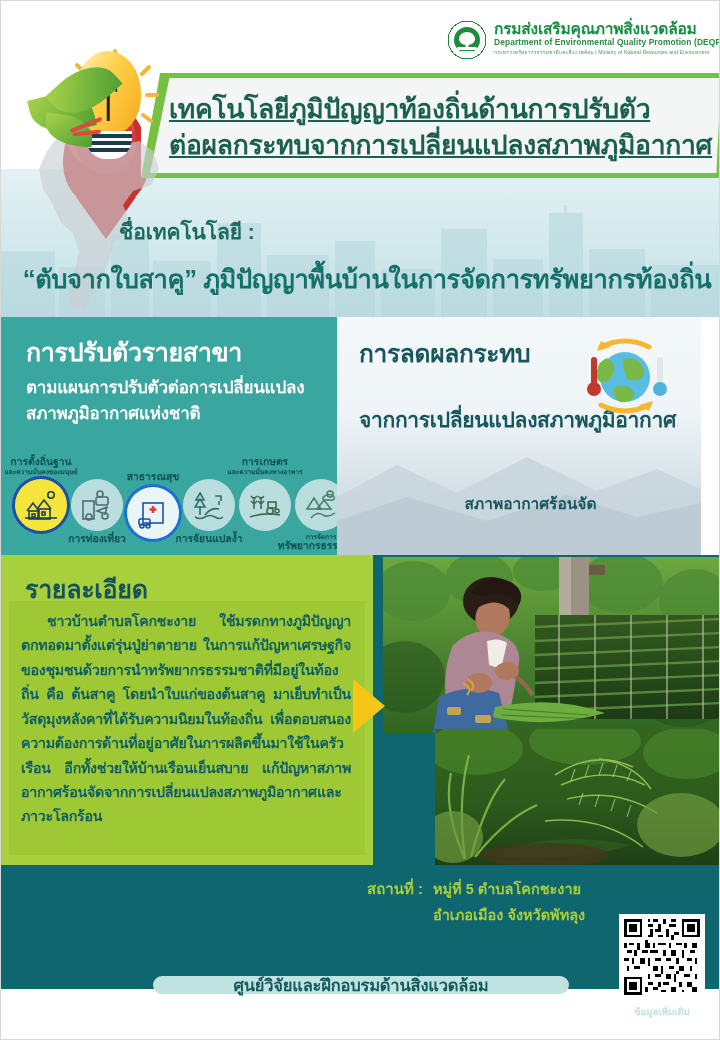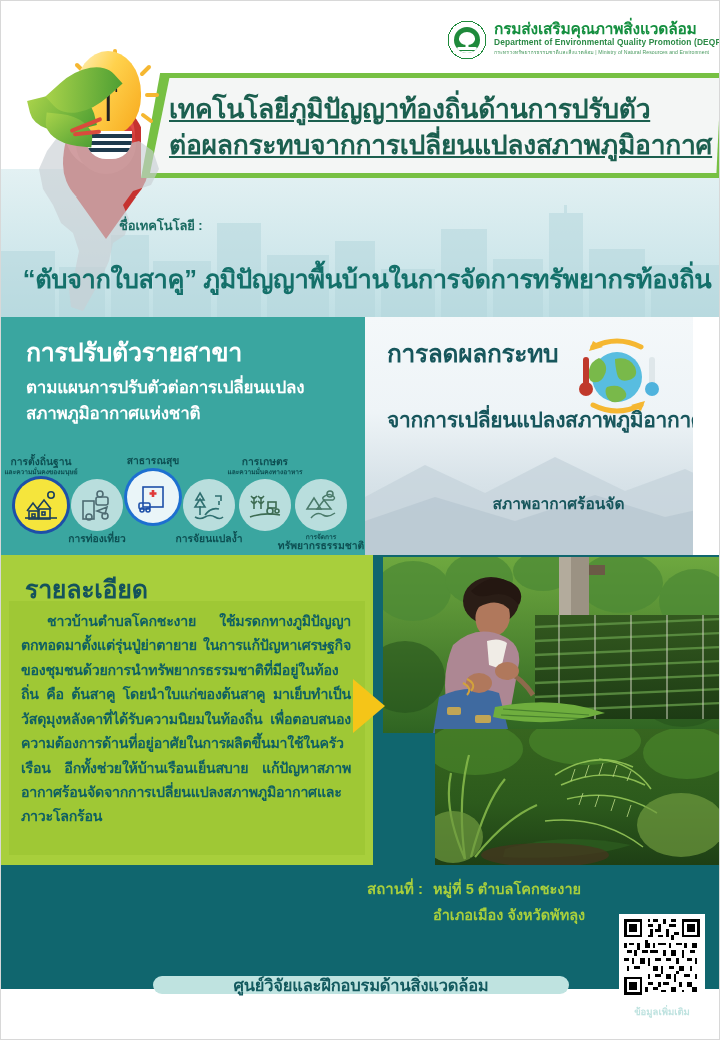--- a/index.html
+++ b/index.html
@@ -142,21 +142,21 @@
 
   
   .tech-strip {
     position:absolute; left:0; top:168px; width:720px; height:148px;
     background:linear-gradient(180deg,#e3f1f3 0%,#cfe7eb 62%,#bfdfe4 100%);
     overflow:hidden;
   }
   .city { position:absolute; left:0; bottom:0; width:720px; height:112px; opacity:.5; }
   .tech-label {
     position:absolute; left:118px; top:214px; z-index:6;
-    font-size:13px; font-weight:bold; color:#1a6b62; letter-spacing:-.1px;
+    font-size:21px; font-weight:bold; color:#1a6b62; letter-spacing:-.1px;
   }
   .tech-name {
     position:absolute; left:16px; top:258px; width:700px; z-index:6;
     text-align:center; font-size:25.5px; font-weight:bold; color:#14706a;
     letter-spacing:-.4px; white-space:nowrap;
   }
 
   
   .panel-left {
     position:absolute; left:0; top:316px; width:384px; height:238px;
@@ -184,21 +184,21 @@
   .ic .cap {
     position:absolute; left:50%; transform:translateX(-50%);
     width:122px; text-align:center; color:#0d4f52; line-height:1.12;
   }
   .ic .cap.top { bottom:56px; }
   .ic .cap.bot { top:54px; }
   .cap .c1 { font-size:10.3px; font-weight:bold; display:block; white-space:nowrap; }
   .cap .c2 { font-size:6.6px; font-weight:bold; display:block; white-space:nowrap; }
 
   .panel-right {
-    position:absolute; left:364px; top:316px; width:328px; height:238px;
+    position:absolute; left:336px; top:316px; width:364px; height:238px;
     background:linear-gradient(180deg,#f4f8fa 0%,#eef4f7 40%,#d7e2e8 70%,#ccd7de 100%);
     overflow:hidden;
   }
   .panel-right .mts { position:absolute; left:0; bottom:0; width:364px; height:120px; }
   .panel-right .pr-title {
     position:absolute; left:22px; top:22px; z-index:4;
     font-size:24.5px; font-weight:bold; color:#17565c; line-height:1.2;
     letter-spacing:-.3px;
   }
   .panel-right .pr-sub {
@@ -421,21 +421,21 @@
               <circle cx="26" cy="29" r="3"></circle>
             <path d="M18 24 l10 -4 l-2 7 z"></path>
           </g>
         </svg>
       </div>
       <div class="cap bot">
         <span class="c1">การท่องเที่ยว</span>
       </div>
     </div>
 
-    <div class="ic hl2" style="left:126px; top:18px;">
+    <div class="ic hl2" style="left:126px; top:34px;">
       <div class="cap top">
         <span class="c1">สาธารณสุข</span>
       </div>
       <div class="disc">
         <svg width="36" height="36" viewBox="0 0 36 36">
           <g fill="none" stroke="#1d4fa8" stroke-width="1.6">
             <rect x="8" y="8" width="20" height="20"></rect>
             <rect x="4" y="24" width="11" height="6" rx="1.5"></rect>
             <circle cx="7" cy="31" r="2"></circle>
               <circle cx="13" cy="31" r="2"></circle>

